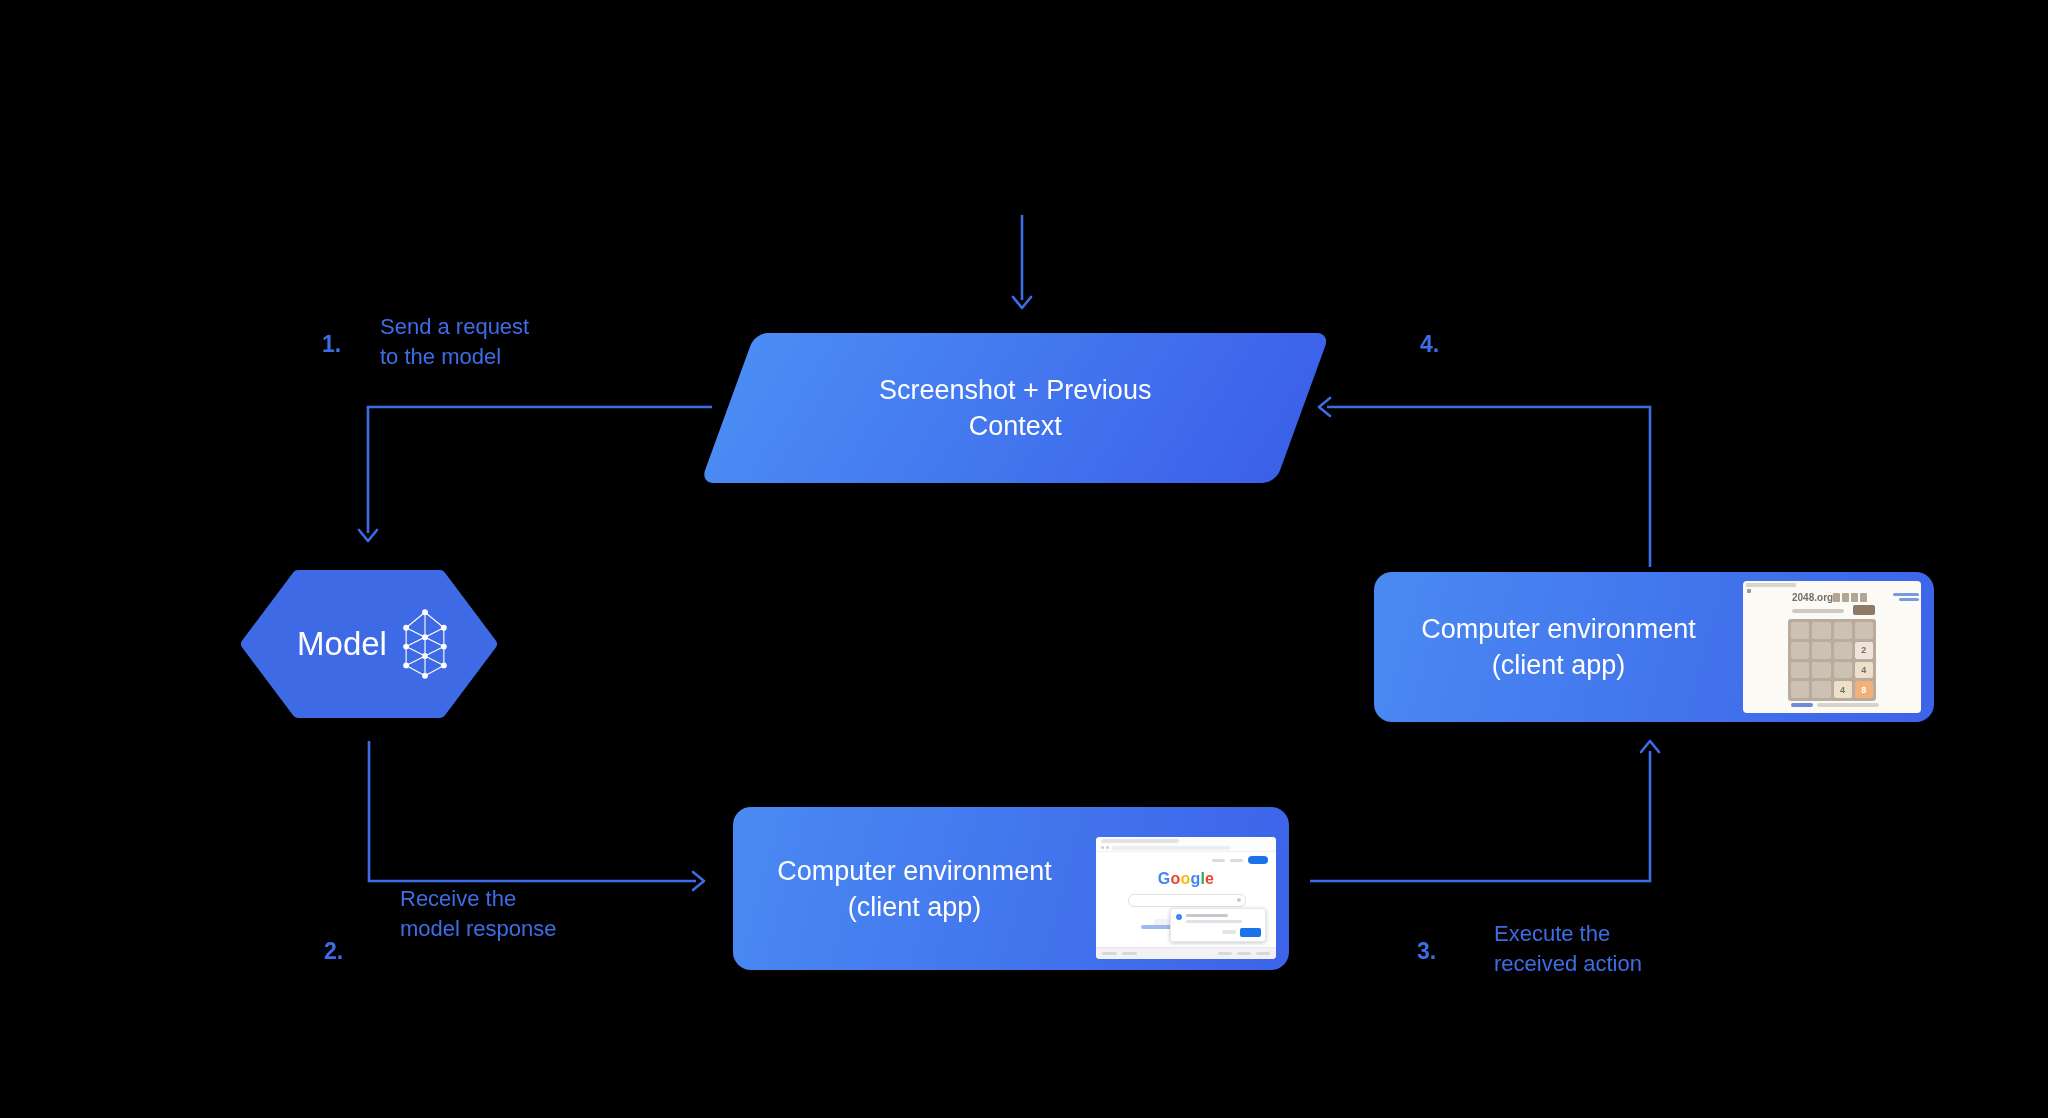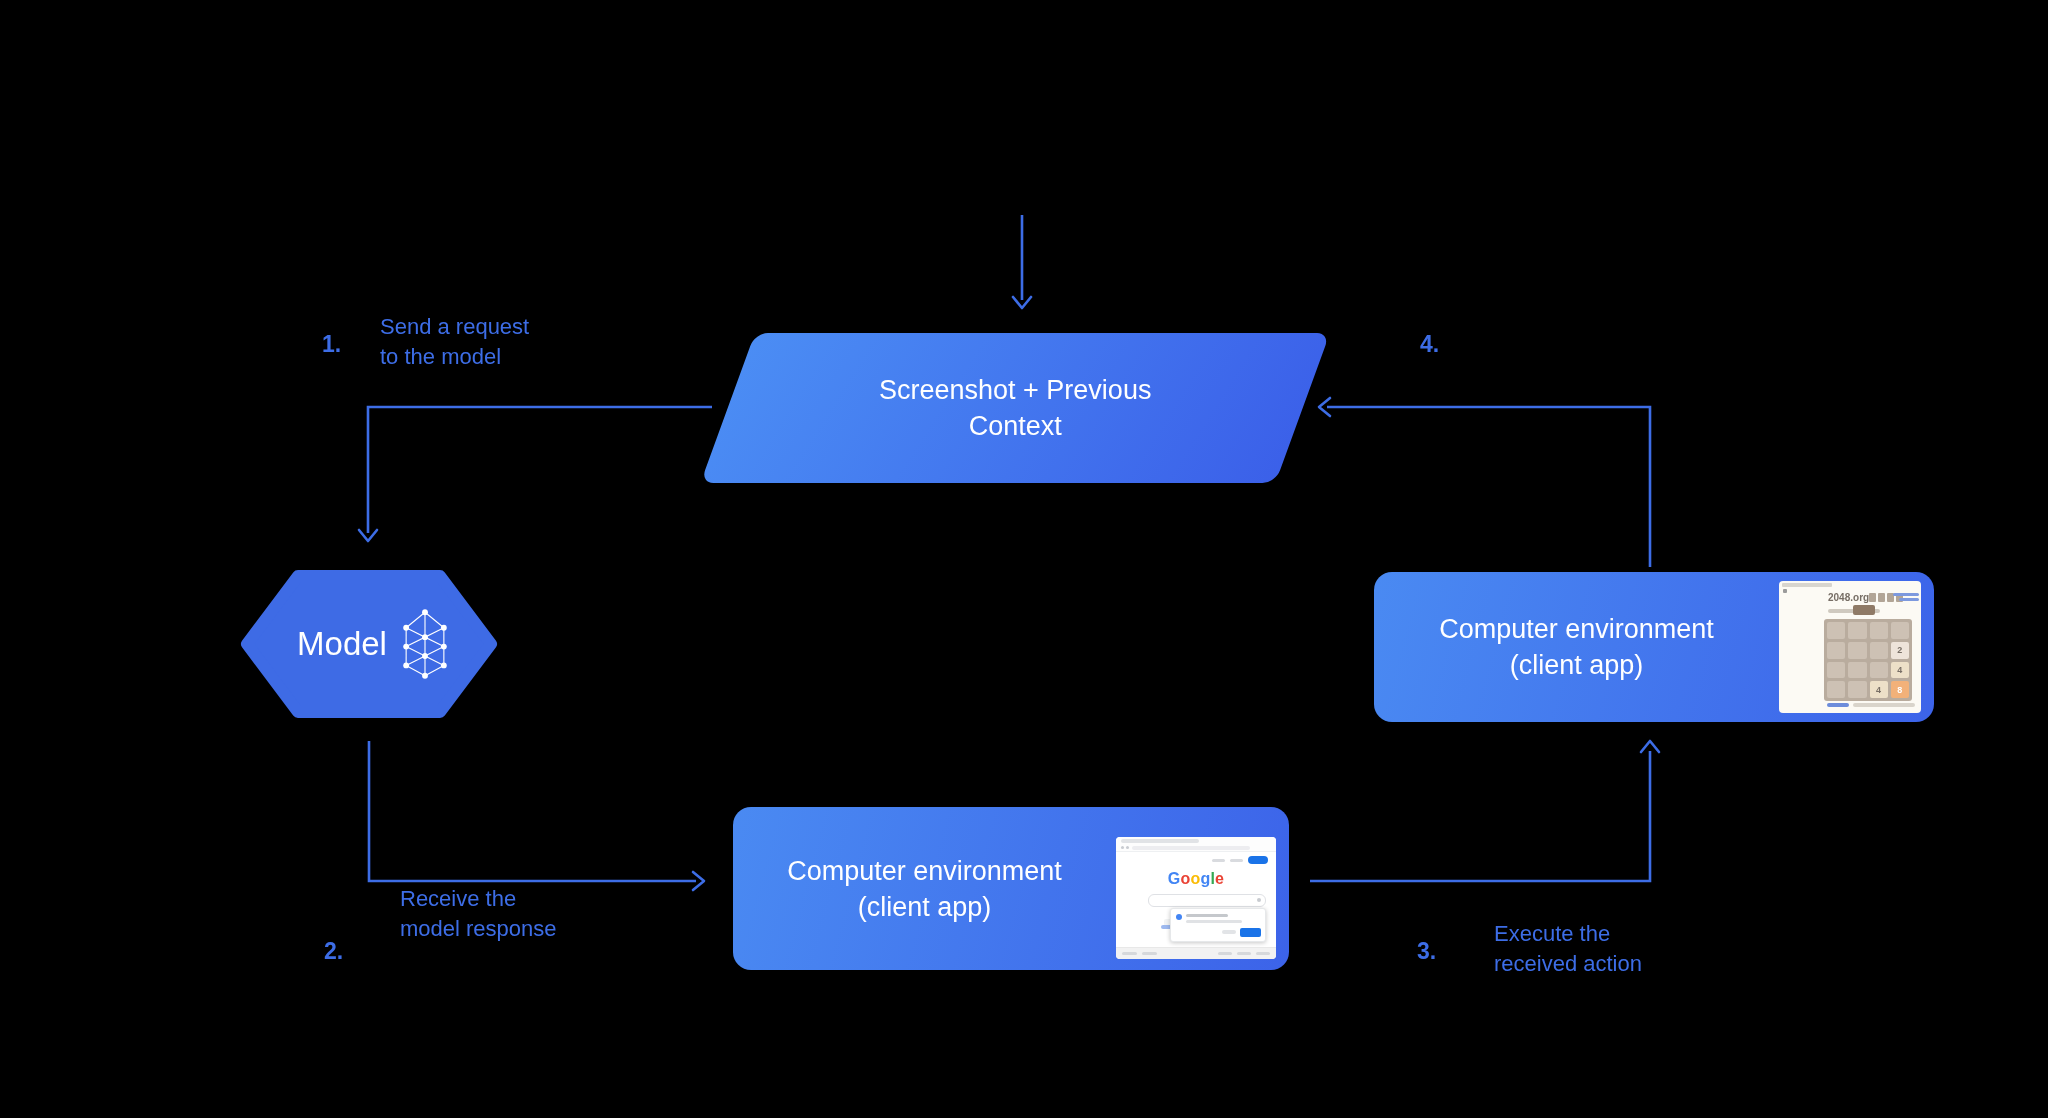--- a/index.html
+++ b/index.html
@@ -39,21 +39,21 @@
 
   
   .step-num{position:absolute;z-index:2;color:#3D6DE6;font-size:23px;font-weight:600;}
   .step-text{position:absolute;z-index:2;color:#3D6DE6;font-size:22px;font-weight:500;line-height:30px;white-space:pre-line;}
 
   
   .thumb{position:relative;border-radius:4px;background:#fff;overflow:hidden;filter:blur(.35px);flex:none;}
   .bar{position:absolute;border-radius:2px;}
 
   
-  .g-thumb{width:160px;height:122px;margin-right:13px;margin-top:19px;}
+  .g-thumb{width:180px;height:122px;margin-right:13px;margin-top:19px;}
   .g-chrome{position:absolute;left:0;top:0;right:0;height:14px;border-bottom:1px solid #eef0f2;background:#fdfdfd;}
   .g-tabbar{position:absolute;top:2px;left:5px;width:78px;height:4px;background:#e1e3e6;border-radius:2px;}
   .g-urlbar{position:absolute;top:9px;left:16px;width:118px;height:4px;background:#ededf0;border-radius:2px;}
   .g-dot{position:absolute;width:3px;height:3px;border-radius:50%;background:#c9ccd1;}
   .g-signin{position:absolute;top:19px;right:8px;width:20px;height:8px;border-radius:4px;background:#1a73e8;}
   .g-applink1{top:22px;right:33px;width:13px;height:3px;background:#d9dbdf;}
   .g-applink2{top:22px;right:51px;width:13px;height:3px;background:#d9dbdf;}
   .g-logo{position:absolute;top:33px;left:0;width:100%;text-align:center;font-size:16px;font-weight:700;letter-spacing:.2px;}
   .gl-b{color:#4285F4}.gl-r{color:#EA4335}.gl-y{color:#FBBC05}.gl-g{color:#34A853}
   .g-search{position:absolute;top:57px;left:32px;width:116px;height:11px;border:1px solid #dfe1e5;border-radius:6px;background:#fff;}
@@ -69,21 +69,21 @@
   .g-dlg-cancel{right:29px;bottom:7px;width:14px;height:4px;background:#e2e4e7;}
   .g-dlg-btn{position:absolute;right:4px;bottom:4px;width:21px;height:9px;border-radius:2px;background:#1a73e8;}
   .g-footer{position:absolute;left:0;right:0;bottom:0;height:11px;background:#f2f2f2;border-top:1px solid #e8e8e8;}
   .g-f1{left:6px;top:4px;width:15px;height:3px;background:#d6d8db;}
   .g-f2{left:26px;top:4px;width:15px;height:3px;background:#d6d8db;}
   .g-f3{right:6px;top:4px;width:14px;height:3px;background:#d6d8db;}
   .g-f4{right:25px;top:4px;width:14px;height:3px;background:#d6d8db;}
   .g-f5{right:44px;top:4px;width:14px;height:3px;background:#d6d8db;}
 
   
-  .t-thumb{width:142px;height:132px;margin-right:13px;background:#fcfaf4;}
+  .t-thumb{width:178px;height:132px;margin-right:13px;background:#fcfaf4;}
   .t-tab{top:2px;left:3px;width:50px;height:4px;background:#d8d5ce;border-radius:1px;}
   .t-favdot{top:8px;left:4px;width:4px;height:4px;background:#9b9b9b;border-radius:1px;}
   .t-title{position:absolute;top:11px;left:49px;font-size:10px;font-weight:700;color:#776e65;}
   .t-scores{position:absolute;top:12px;left:90px;display:flex;gap:2px;}
   .t-score{width:7px;height:9px;background:#b2a596;border-radius:1px;}
   .t-link1{top:12px;right:2px;width:26px;height:3px;background:#7d99de;}
   .t-link2{top:17px;right:2px;width:20px;height:3px;background:#7d99de;}
   .t-sub{top:28px;left:49px;width:52px;height:4px;background:#cfc9bf;}
   .t-newgame{top:24px;right:46px;width:22px;height:10px;background:#8f7a66;border-radius:2px;}
   .t-board{position:absolute;left:45px;top:38px;width:88px;height:82px;background:#b9ac9e;border-radius:3px;

